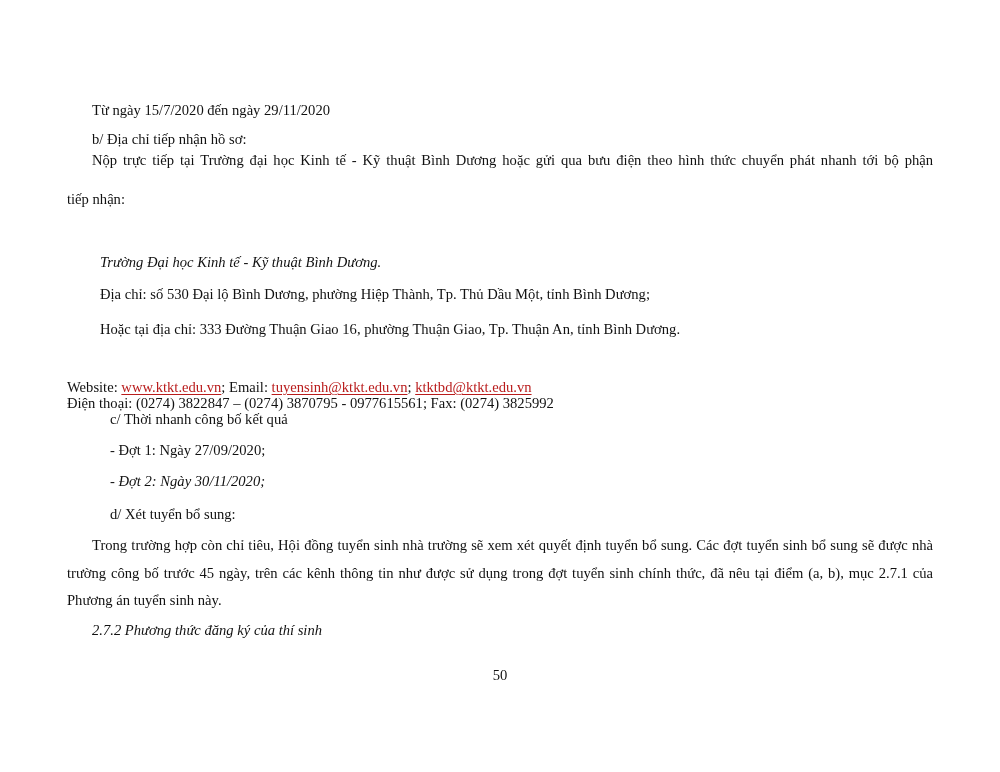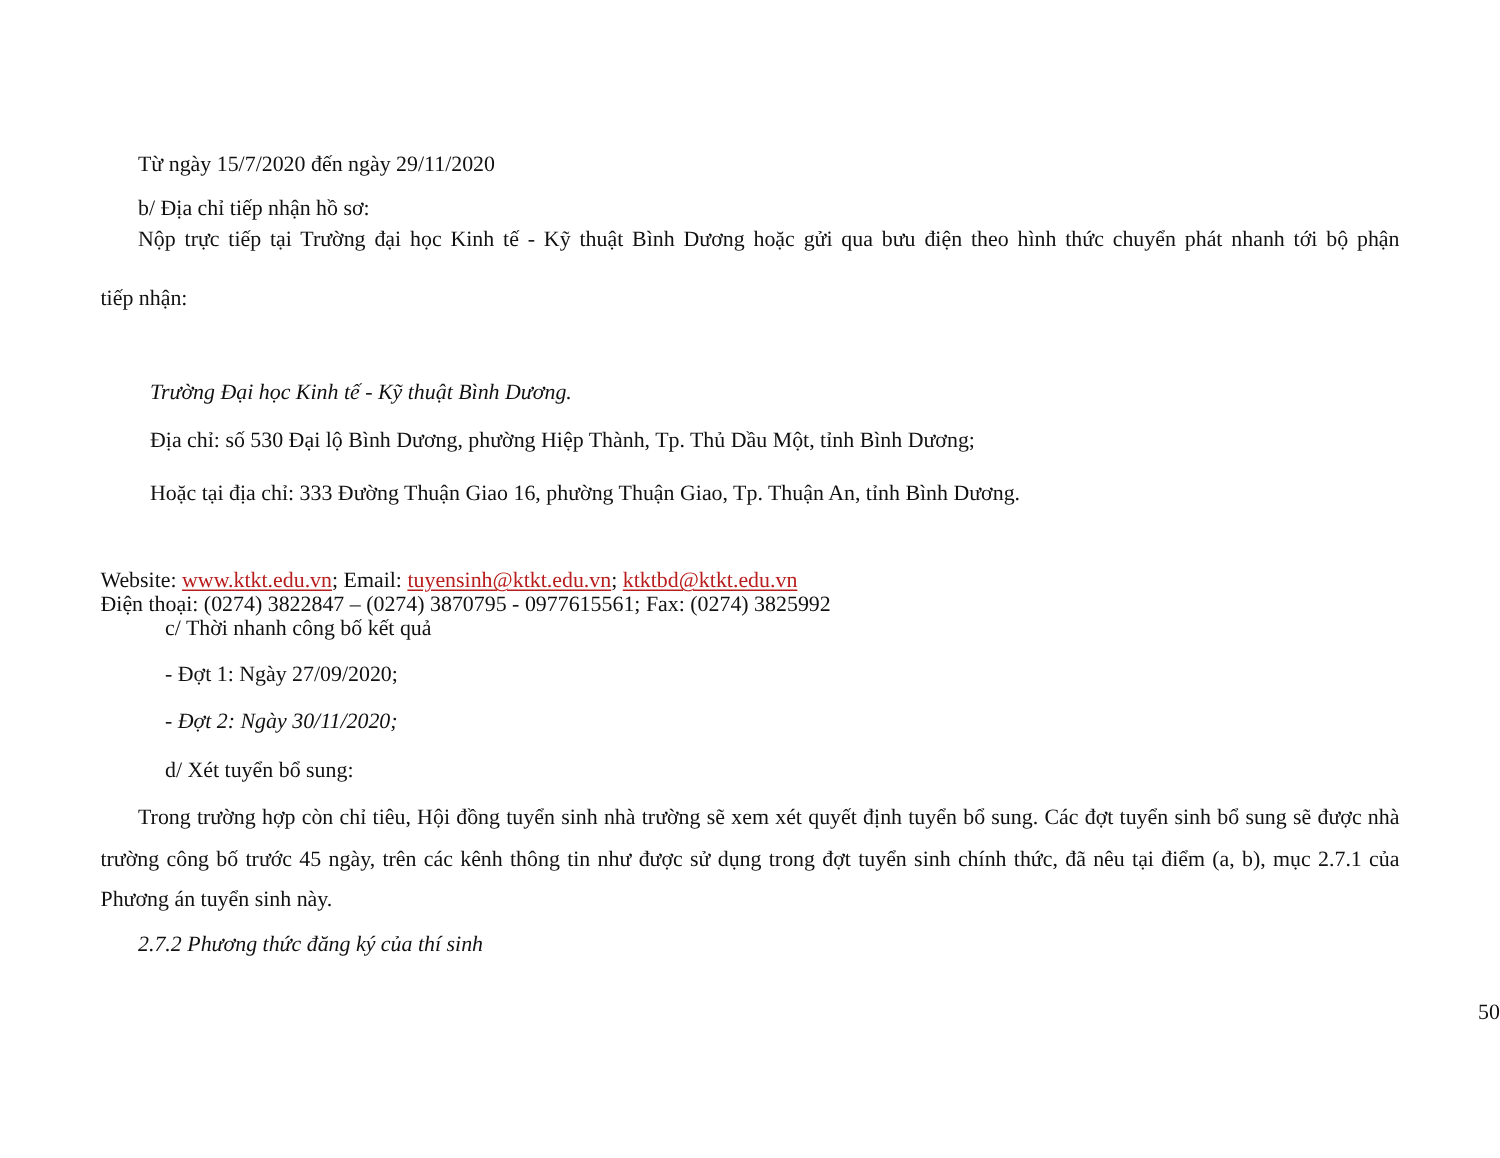--- a/index.html
+++ b/index.html
@@ -38,21 +38,21 @@
     }
     a, .link {
       color: #b91c1c;
       text-decoration: underline;
       text-underline-offset: 2px;
     }
     .page-number {
       position: absolute;
       left: 0;
       width: 1000px;
-      text-align: right;
+      text-align: center;
       top: 666px;
       line-height: 18px;
     }
   </style>
 </head>
 <body>
 
 <div class="page">
 
   <div class="line" style="left:92px; top:101px;">Từ ngày 15/7/2020  đến ngày 29/11/2020</div>

